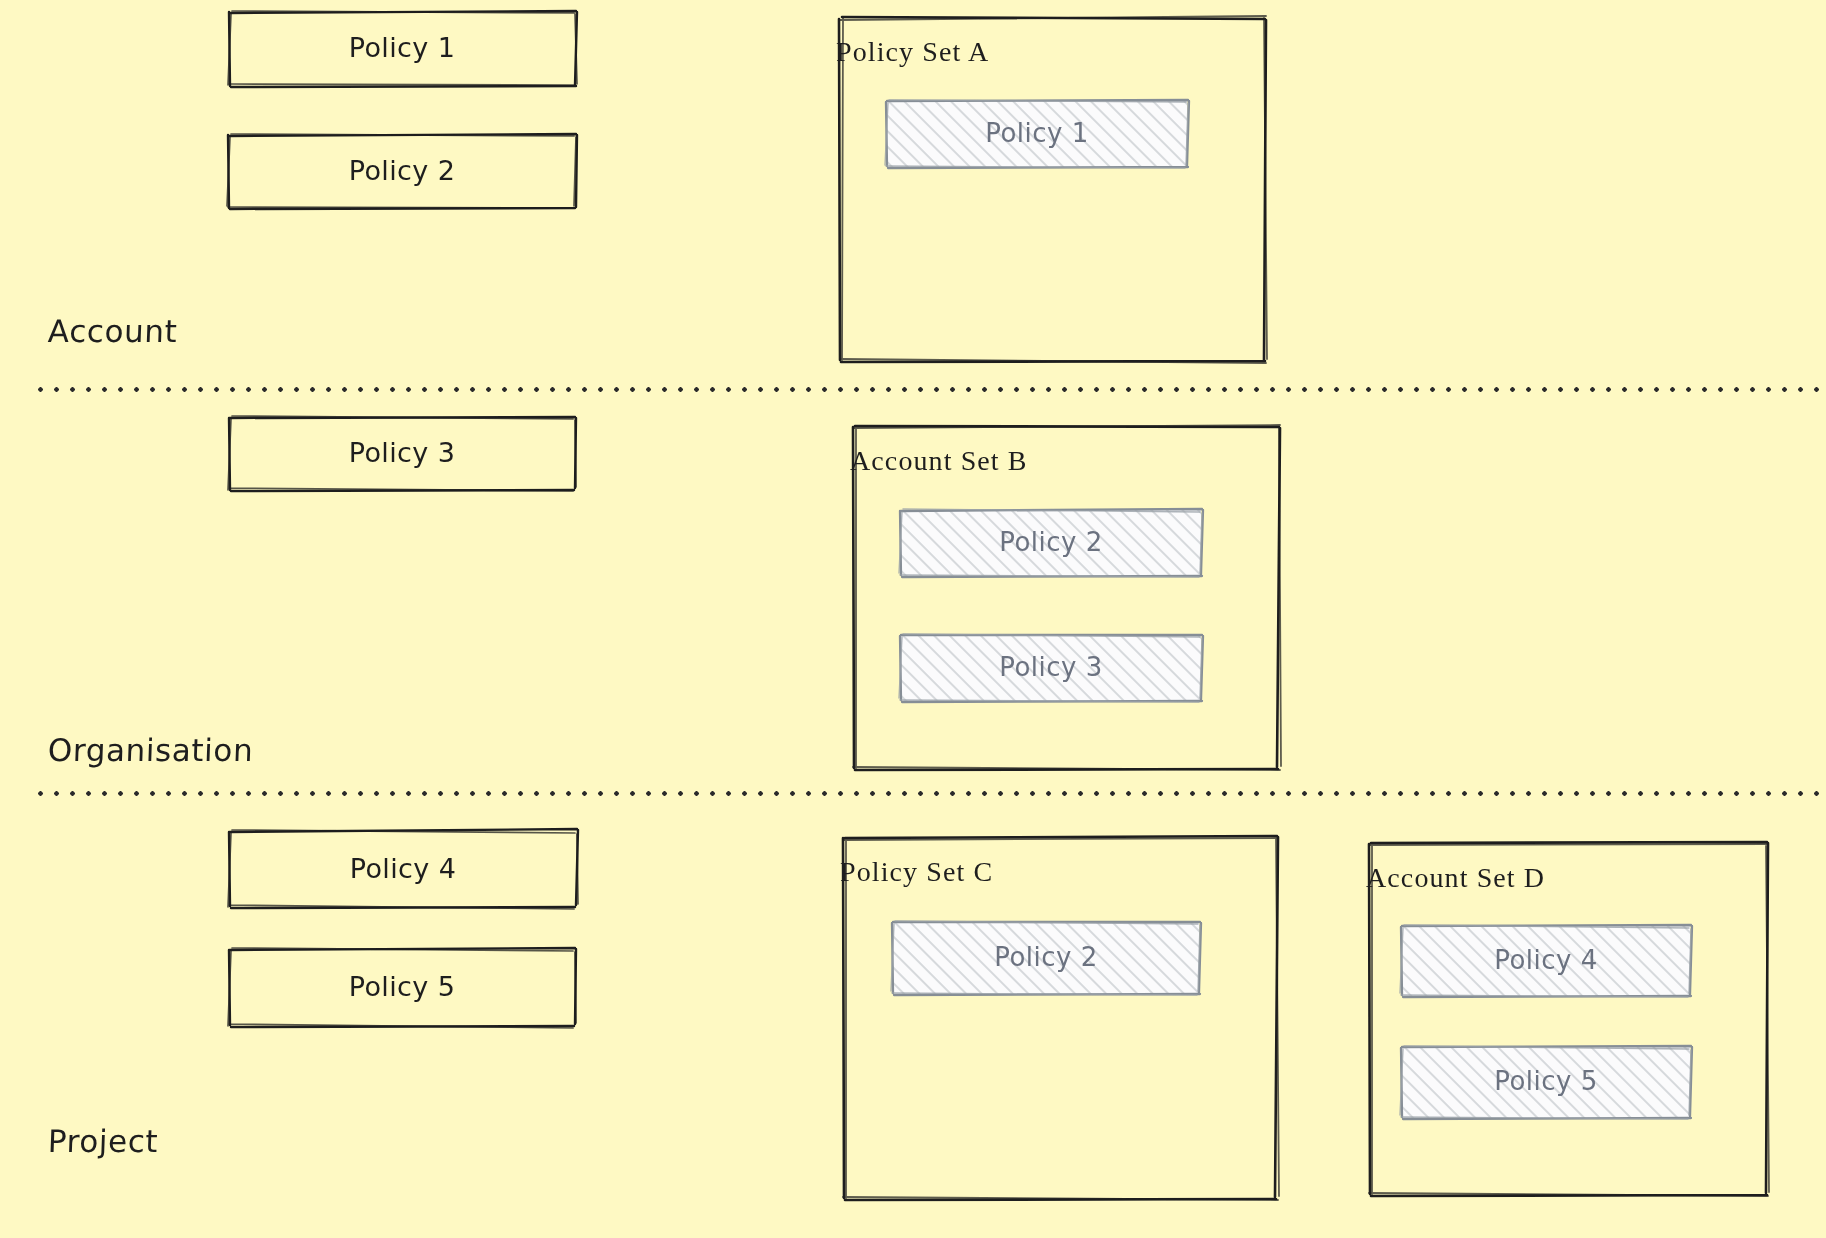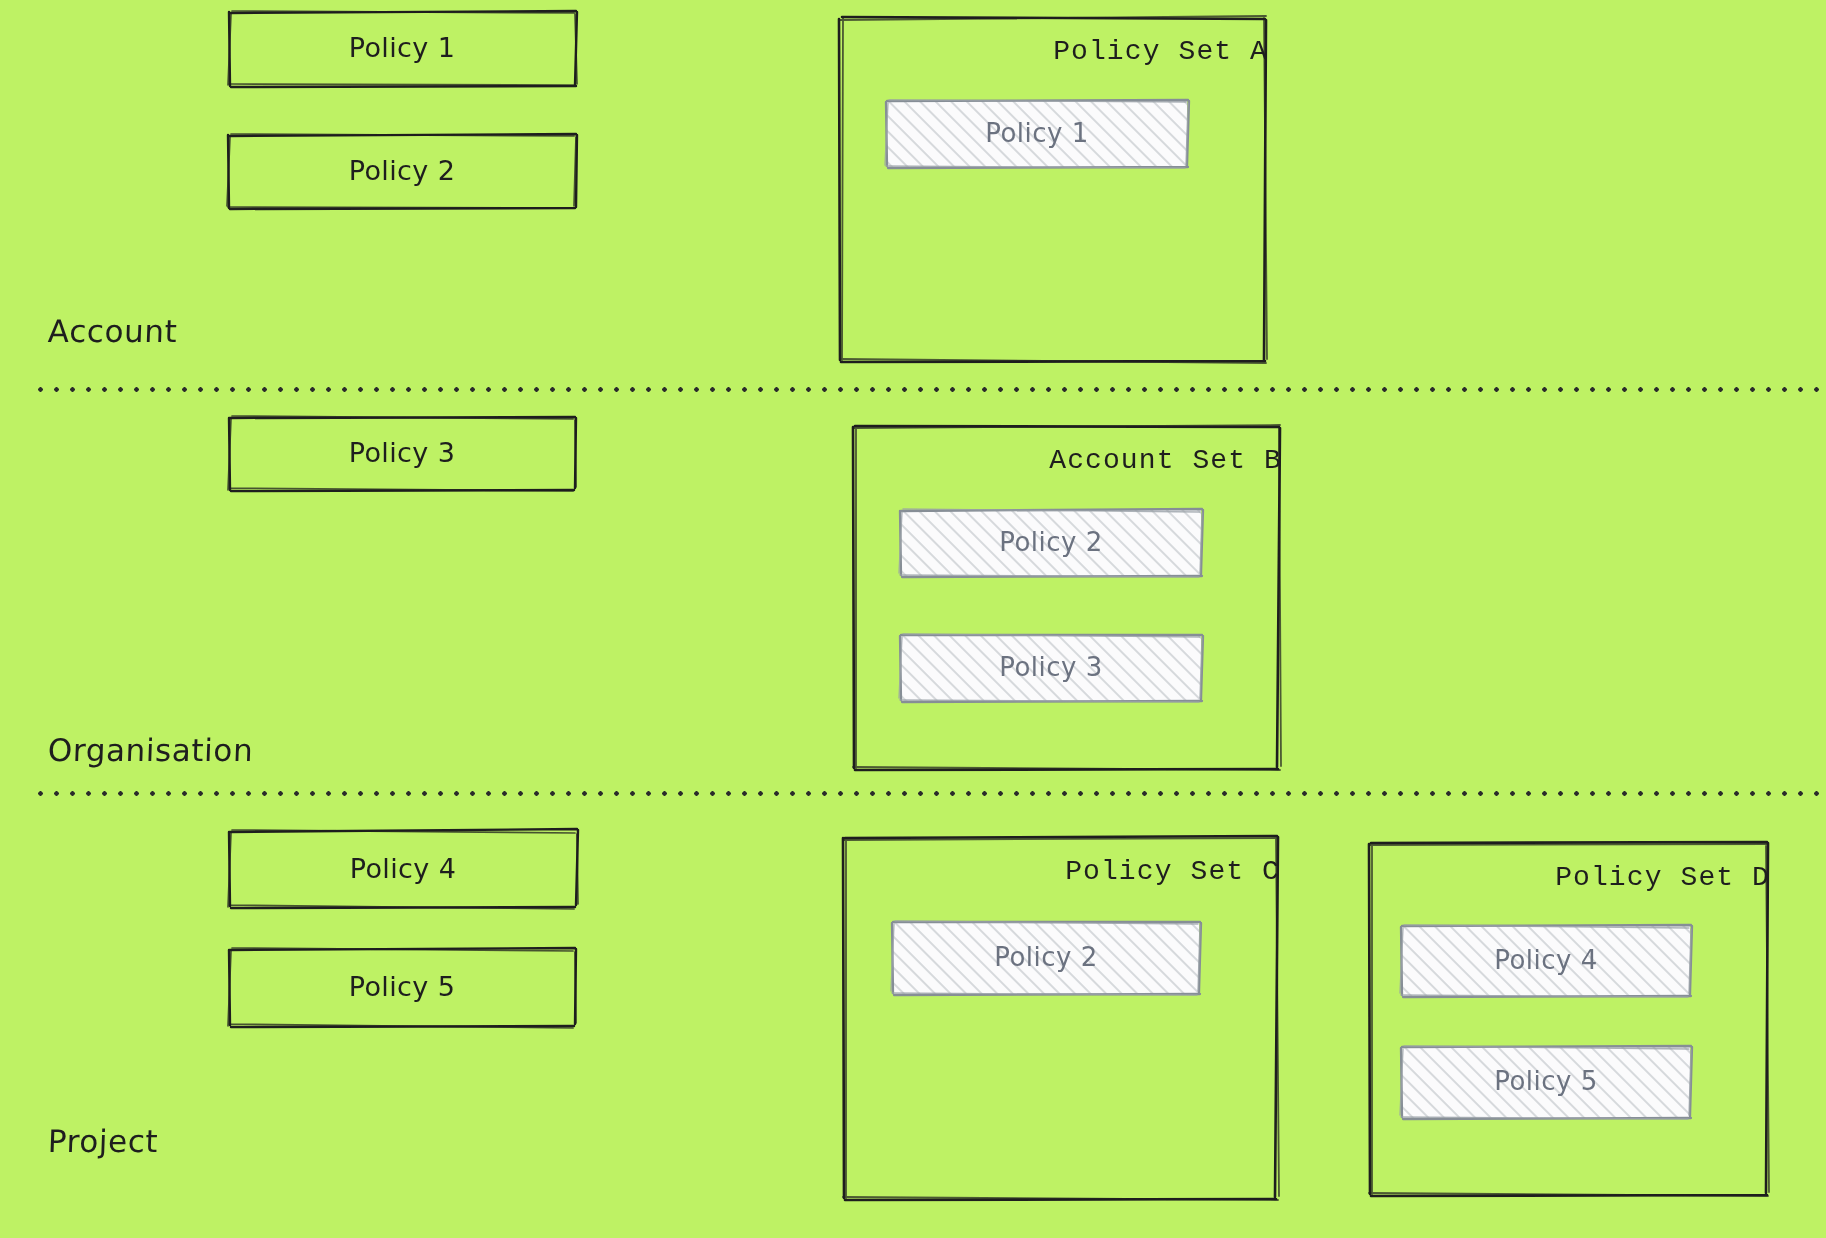--- a/index.html
+++ b/index.html
@@ -8,21 +8,21 @@
     padding: 0;
     background: #ffffff;
   }
   body {
     font-family: "DejaVu Sans", sans-serif;
   }
   #canvas {
     position: relative;
     width: 1826px;
     height: 1238px;
-    background: #bef264;
+    background: #fef9c3;
     overflow: hidden;
   }
 
   
   .scope-label {
     position: absolute;
     font-family: "DejaVu Sans", sans-serif;
     font-size: 31px;
     letter-spacing: 0.6px;
     color: #1e1e1e;
@@ -65,24 +65,24 @@
     transform: translateY(-52%);
     font-size: 27px;
     color: #1e1e1e;
     letter-spacing: 0.4px;
   }
 
   
   .policy-set .set-title {
     position: absolute;
     left: 0;
-    right: 0;
-    text-align: right;
+    right: 6px;
+    text-align: left;
     top: 22px;
-    font-family: Liberation Mono, monospace;
+    font-family: Liberation Serif, serif;
     font-size: 28px;
     letter-spacing: 1.1px;
     color: #1e1e1e;
     white-space: nowrap;
   }
 
   
   .policy-chip .box-label {
     top: 50%;
     transform: translateY(-54%);
@@ -229,21 +229,21 @@
       </svg>
       <div class="box-label">Policy 2</div>
     </div>
   </div>
 
   <div class="sketch-box policy-set" style="left:1366px; top:840px; width:404px; height:358px;">
     <svg width="404" height="358" viewBox="0 0 404 358" aria-hidden="true">
       <path d="M5 3 L401 2 M402 3 L400 353 M401 355 L5 356 M4 354 L3 4" fill="none" stroke="#1e1e1e" stroke-width="2.6" stroke-linecap="round"></path>
       <path d="M4 5 L402 4 M400 5 L403 352 M402 356 L3 353 M6 355 L6 3" fill="none" stroke="#1e1e1e" stroke-width="1.8" stroke-linecap="round" opacity="0.72"></path>
     </svg>
-    <div class="set-title">Policy Set D</div>
+    <div class="set-title">Account Set D</div>
 
     <div class="sketch-box policy-chip" style="left:33px; top:83px; width:294px; height:76px;">
       <svg width="294" height="76" viewBox="0 0 294 76" aria-hidden="true">
         <defs>
           <pattern id="hatchD1" width="11" height="11" patternUnits="userSpaceOnUse" patternTransform="rotate(-45)">
             <rect width="11" height="11" fill="#fbfbfc"></rect>
             <line x1="0" y1="0" x2="0" y2="11" stroke="#d6d9dc" stroke-width="4"></line>
           </pattern>
         </defs>
         <rect class="hatch-rect" x="3" y="3" width="288" height="70" fill="url(#hatchD1)"></rect>

